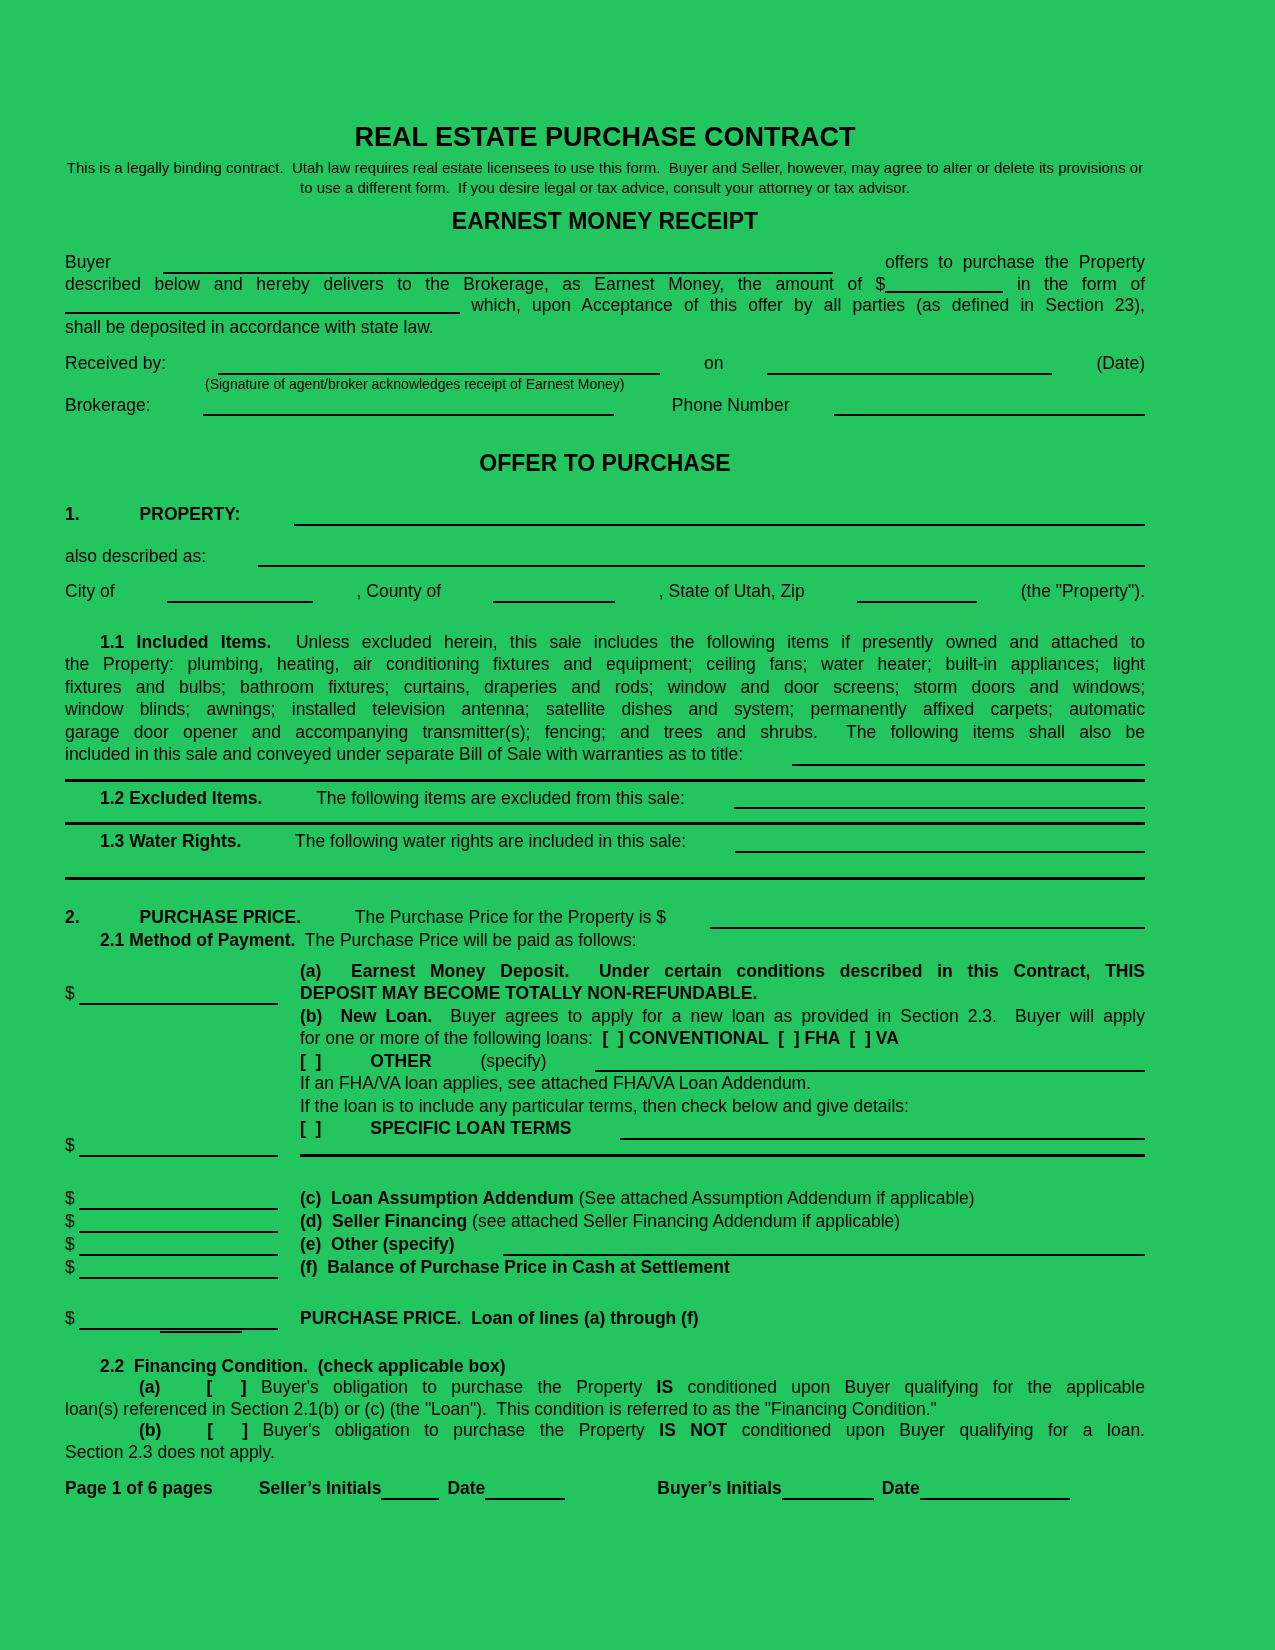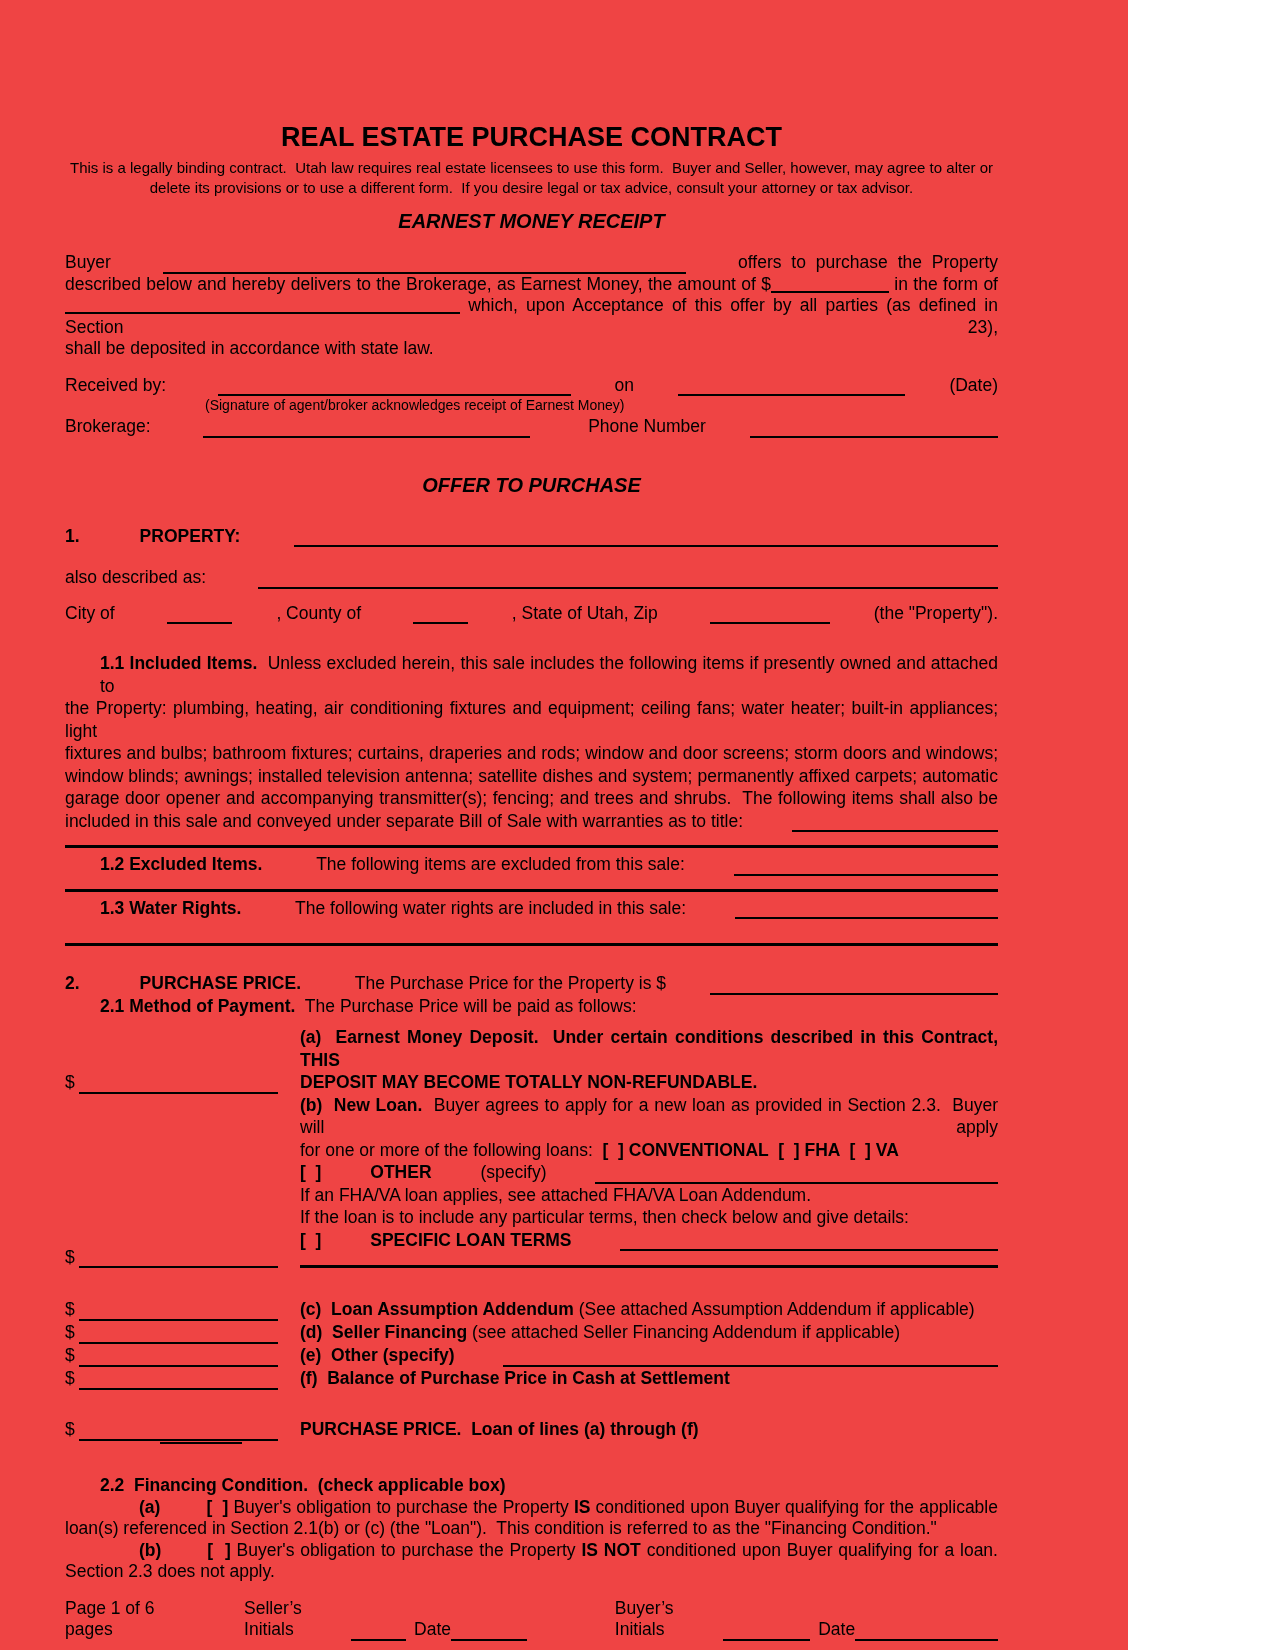--- a/index.html
+++ b/index.html
@@ -1,30 +1,30 @@
 <!DOCTYPE html>
 <html><head>
 <meta charset="utf-8">
 <style>
   html,body{margin:0;padding:0;background:#fff;}
   .page{
     position:relative;
-    width:1128px;height:1650px;
+    width:1275px;height:1650px;
     box-sizing:border-box;
-    background:#ef4444;color:#000;
+    background:#22c55e;color:#000;
     padding:120px 130px 0 65px;
     font-family:"Liberation Sans","DejaVu Sans",sans-serif;
     font-size:17.5px;line-height:21.5px;
   }
   .t{white-space:pre-wrap;}
   .b{font-weight:bold;}
   .center{text-align:center;}
   .title{font-size:27px;line-height:34px;font-weight:bold;margin-bottom:4px;}
   .notice{font-size:15px;line-height:20px;font-weight:normal;}
-  .h2{font-size:20px;line-height:22px;font-weight:bold;margin-top:12px;font-style:italic;}
+  .h2{font-size:23px;line-height:22px;font-weight:bold;margin-top:12px;}
   .offer-h{margin-top:36px;}
   
   .jl{text-align:justify;text-align-last:justify;}
   
   .fx{display:flex;align-items:flex-end;gap:44px;}
   .fx .bl{height:0;border-bottom:2px solid #000;}
   .grow{flex:1 1 auto;}
   
   .ibl{display:inline-block;border-bottom:2px solid #000;height:13px;vertical-align:-3px;}
   .sp{display:inline-block;height:1px;}
@@ -40,24 +40,24 @@
   .s21line{line-height:23px;padding-left:35px;}
   .ind35{padding-left:35px;}
   
   .mrow{display:flex;line-height:22.5px;}
   .mleft{flex:0 0 213px;display:flex;align-items:flex-end;padding-right:22px;position:relative;}
   .mleft .bl{height:0;border-bottom:2px solid #000;flex:1 1 auto;margin-left:4px;}
   .mright{flex:1 1 auto;min-width:0;}
   .lh23{line-height:23px;}
   .dbl2{position:absolute;left:95px;bottom:-3px;width:82px;border-bottom:2px solid #000;}
   
-  .s22h{margin-top:34px;padding-left:35px;}
+  .s22h{margin-top:26px;padding-left:35px;}
   .w74{width:74px;}.w46{width:46px;}
   
-  .footer{display:flex;align-items:flex-end;margin-top:15px;font-weight:normal;}
+  .footer{display:flex;align-items:flex-end;margin-top:15px;font-weight:bold;}
   .footer .bl{height:0;border-bottom:2.5px solid #000;}
   .w58{width:58px;}.w80{width:80px;}.w92{width:92px;}.w150{width:150px;}
   .fsp1{width:46px;}.fsp2{width:92px;}
 </style>
 </head>
 <body>
 
 <div class="page">
 
   <div class="title center">REAL ESTATE PURCHASE CONTRACT</div>

